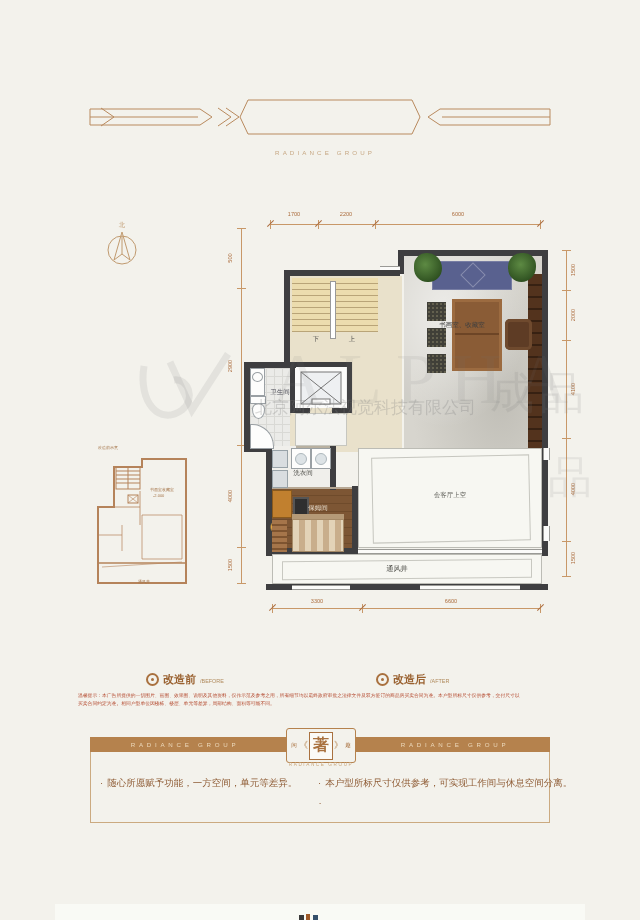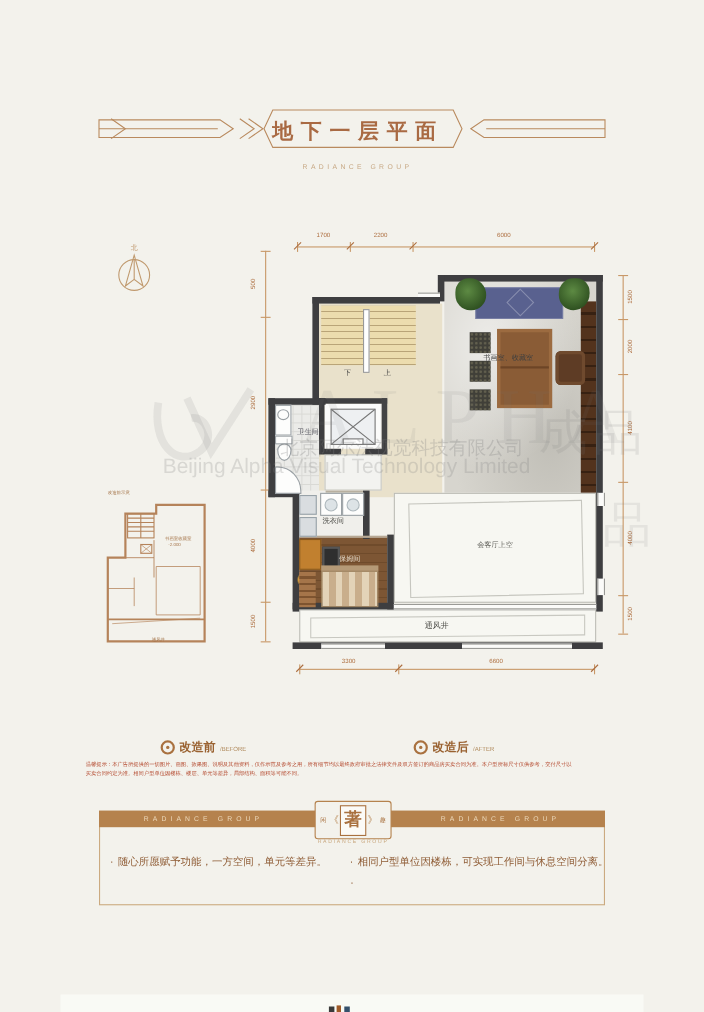--- a/index.html
+++ b/index.html
@@ -62,21 +62,20 @@
       <path d="M2 19 L110 19"></path>
       <path d="M130 10 L143 19 L130 28"></path>
       <path d="M138 10 L151 19 L138 28"></path>
       <path d="M152 19 L160 2 L324 2 L332 19 L324 36 L160 36 Z"></path>
       <path d="M334 10 L321 19 L334 28" transform="translate(13 0) scale(-1 1) translate(-334 0)"></path>
       <path d="M334 10 L347 19 L334 28" transform="translate(464 0) scale(-1 1) translate(-464 0) translate(-132 0)"></path>
       <path d="M462 11 L352 11 L340 19 L352 27 L462 27 Z"></path>
       <path d="M462 19 L354 19"></path>
     </g>
   </svg>
-  <div class="title">地下一层平面</div>
   <div class="subtitle">RADIANCE GROUP</div>
 
   <div class="abs" style="left:112px;top:219px;width:20px;text-align:center;font-size:9px;color:#c09a6f;transform:scale(.7);">北</div>
   <svg class="abs" style="left:102px;top:228px;" width="40" height="40" viewBox="0 0 40 40">
     <g fill="none" stroke="#c09a6f" stroke-width="1">
       <circle cx="20" cy="22" r="14"></circle>
       <path d="M20 4 L28 32 L20 26 L12 32 Z"></path>
       <path d="M20 8 L20 26"></path>
     </g>
   </svg>
@@ -228,21 +227,20 @@
   <div class="roomlab" style="left:347px;top:562px;width:100px;font-size:10px;">通风井</div>
 
   <svg class="abs wm" style="left:130px;top:348px;" width="105" height="85" viewBox="0 0 105 85">
     <g fill="none" stroke="rgba(140,140,140,0.16)" stroke-width="7">
       <path d="M14 18 C8 55 30 78 52 62 C66 51 58 30 44 32"></path>
       <path d="M40 14 L62 62 L98 6"></path>
     </g>
   </svg>
   <div class="wm" style="left:272px;top:338px;font-family:'Liberation Serif',serif;font-size:72px;letter-spacing:14px;color:rgba(120,120,120,.10);">ALPHA</div>
   <div class="wm" style="left:255px;top:396px;font-size:17px;color:rgba(125,125,125,.28);">北京阿尔法视觉科技有限公司</div>
-  <div class="wm" style="left:148px;top:414px;font-size:19px;color:rgba(130,130,130,.24);">Beijing Alpha Visual Technology Limited</div>
   <div class="wm" style="left:490px;top:364px;font-family:'Liberation Serif',serif;font-size:44px;letter-spacing:6px;color:rgba(120,120,120,.14);">成品</div>
   <div class="wm" style="left:548px;top:448px;font-family:'Liberation Serif',serif;font-size:44px;color:rgba(120,120,120,.12);">品</div>
 
   <div class="tinylab" style="left:98px;top:445px;">改造前示意</div>
   <svg class="abs" style="left:92px;top:455px;" width="100" height="140" viewBox="0 0 100 140">
     <g fill="none" stroke="#b5835a" stroke-width="1">
       <path d="M22 36 V12 H50 V4 H94 V128 H6 V52 H22 Z" stroke-width="2"></path>
       <rect x="24" y="12" width="24" height="22"></rect>
       <path d="M24 16 H48 M24 20 H48 M24 24 H48 M24 28 H48 M36 12 V34"></path>
       <path d="M22 52 H48 M48 36 V70" stroke-width="0.8"></path>
@@ -288,21 +286,21 @@
     <span class="seal-side">趣</span>
   </div>
   <div class="brandsub">RADIANCE GROUP</div>
 
   <div class="bullet" style="left:100px;top:777px;">
     <span>·</span>
     <span>随心所愿赋予功能，一方空间，单元等差异。</span>
   </div>
   <div class="bullet" style="left:318px;top:777px;">
     <span>·</span>
-    <span>相同户型单位因楼栋，可实现工作间与休息空间分离。</span>
+    <span>本户型所标尺寸仅供参考，可实现工作间与休息空间分离。</span>
   </div>
   <div class="bullet" style="left:90px;top:797px;width:460px;justify-content:center;">
     <span>·</span>
   </div>
 
   <div class="abs" style="left:55px;top:904px;width:530px;height:16px;background:rgba(252,253,251,.65);"></div>
   <div class="abs" style="left:299px;top:915px;width:5px;height:5px;background:#3a3a3a;"></div>
   <div class="abs" style="left:306px;top:914px;width:4px;height:6px;background:#a05a28;"></div>
   <div class="abs" style="left:313px;top:915px;width:5px;height:5px;background:#35506b;"></div>
 

